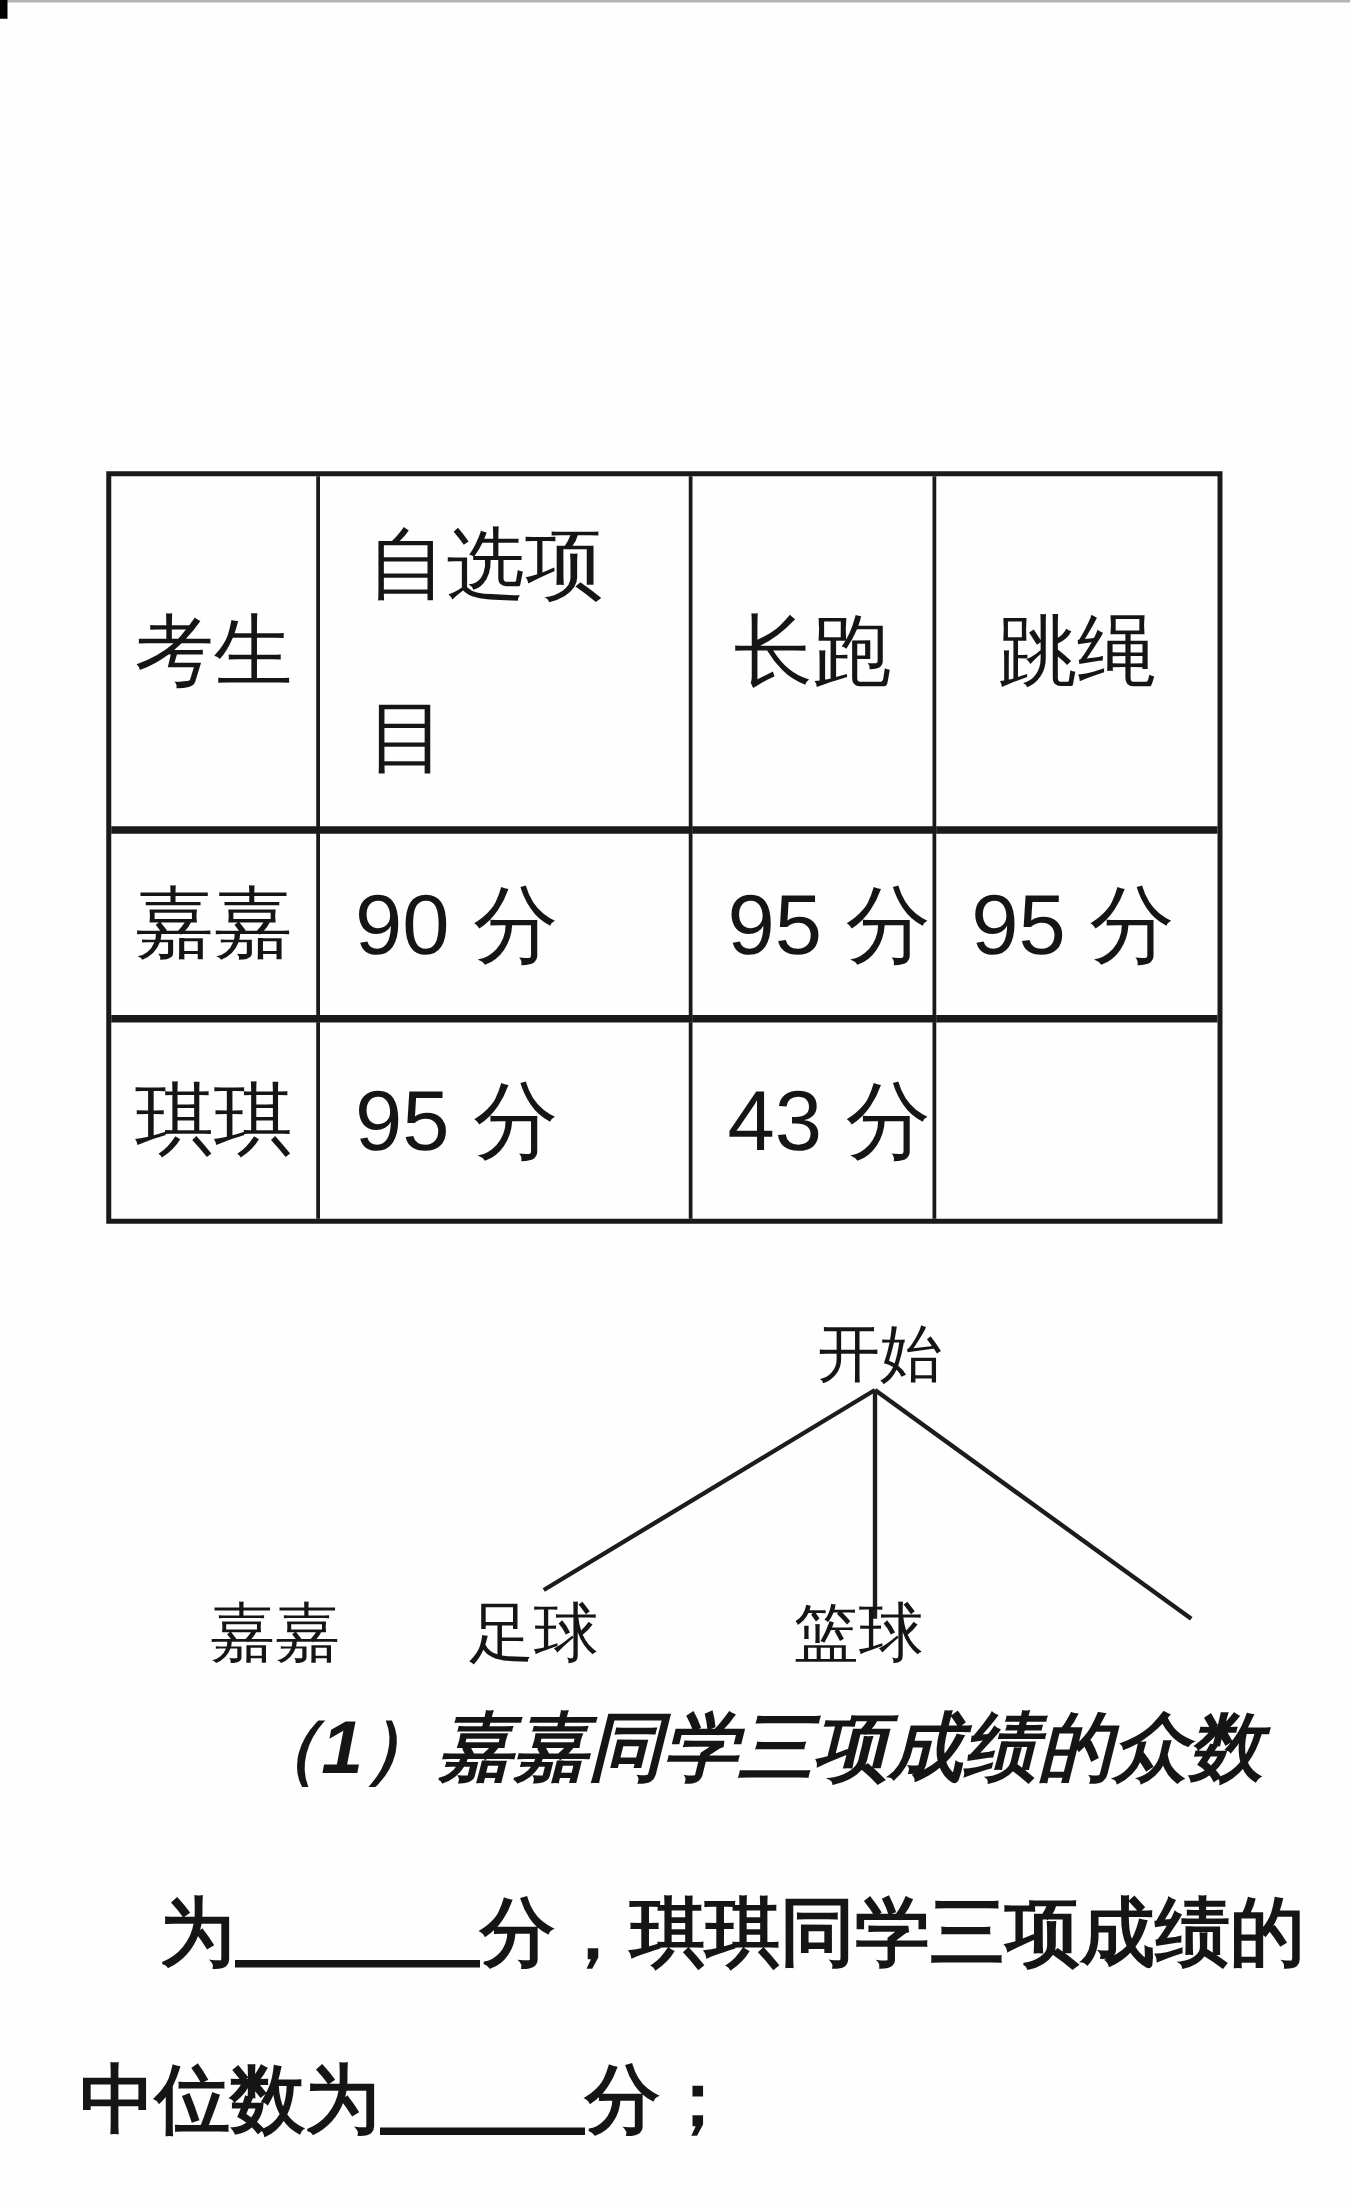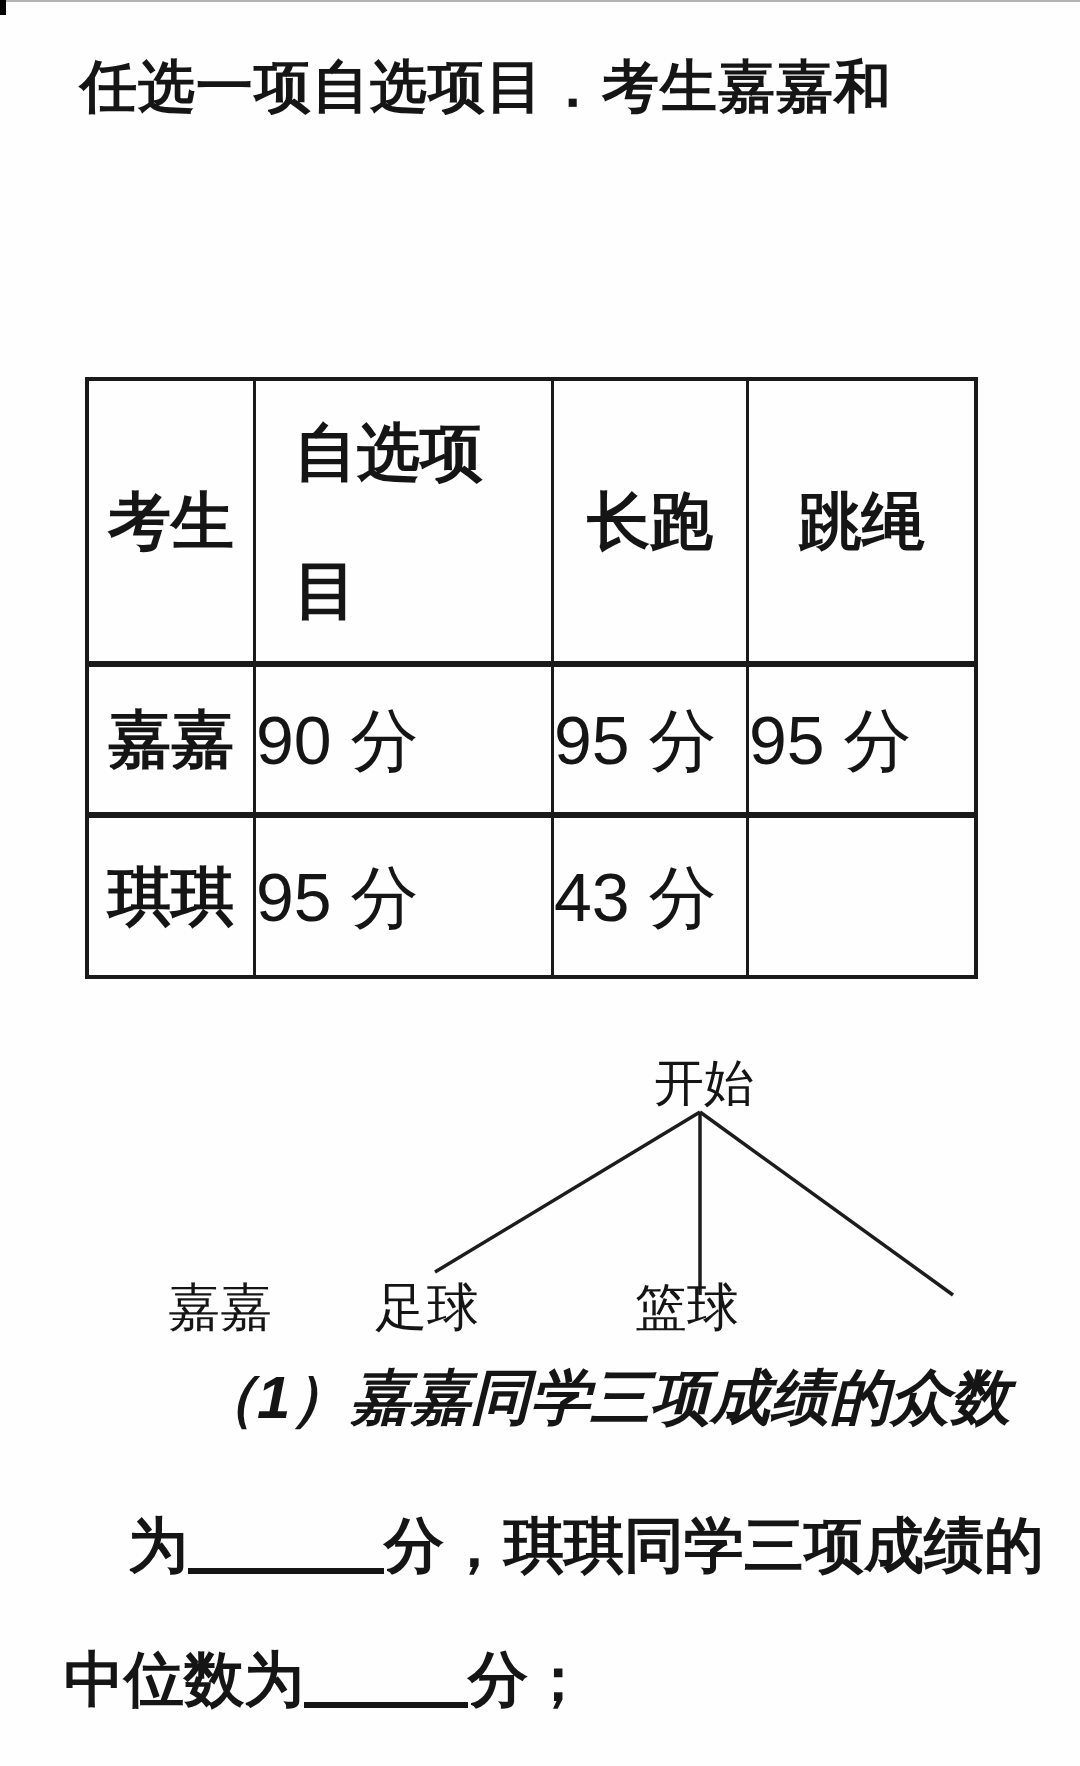--- a/index.html
+++ b/index.html
@@ -22,30 +22,30 @@
   
   .score-table{
     left:85px;top:377px;width:893px;height:602px;
     border:4px solid #1a1a1a;box-sizing:border-box;
     display:grid;
     grid-template-columns:167px 298px 195px 225px;
     grid-template-rows:286px 151px 157px;
   }
   .cell{
     display:flex;align-items:center;justify-content:center;
-    box-sizing:border-box;font-size:63px;font-weight:bold;line-height:1;
+    box-sizing:border-box;font-size:63px;font-weight:normal;line-height:1;
   }
   .cell.v-border{border-right:3px solid #1a1a1a;}
   .cell.h-border{border-bottom:6px solid #1a1a1a;}
   .cell.optional-header{justify-content:flex-start;padding-left:38px;}
   .cell.optional-header .wrap3{
     display:inline-block;width:192px;line-height:138px;text-align:left;
     word-break:break-all;
   }
-  .cell.value{justify-content:flex-start;font-weight:normal;font-size:68px;}
+  .cell.value{justify-content:flex-start;padding-left:28px;font-weight:normal;font-size:68px;}
 
   
   .tree-svg{left:0;top:1040px;}
   .tree-label{font-family:Liberation Sans, sans-serif;font-size:52px;line-height:1;white-space:nowrap;}
   .tree-root{left:654px;top:1058px;font-size:50px;}
   .tree-l1{left:168px;top:1281px;}
   .tree-l2{left:375px;top:1281px;}
   .tree-l3{left:635px;top:1281px;}
 
   
@@ -61,21 +61,20 @@
   .blank.median{width:164px;}
 </style>
 </head>
 <body>
 
 <div id="root">
 
   <div class="abs top-line"></div>
   <div class="abs corner-mark"></div>
 
-  <div class="abs intro intro-1">任选一项自选项目．考生嘉嘉和</div>
 
   <div class="abs score-table">
     <div class="cell v-border h-border">考生</div>
     <div class="cell v-border h-border optional-header">
       <span class="wrap3">自选项目</span>
     </div>
     <div class="cell v-border h-border">长跑</div>
     <div class="cell h-border">跳绳</div>
 
     <div class="cell v-border h-border">嘉嘉</div>

